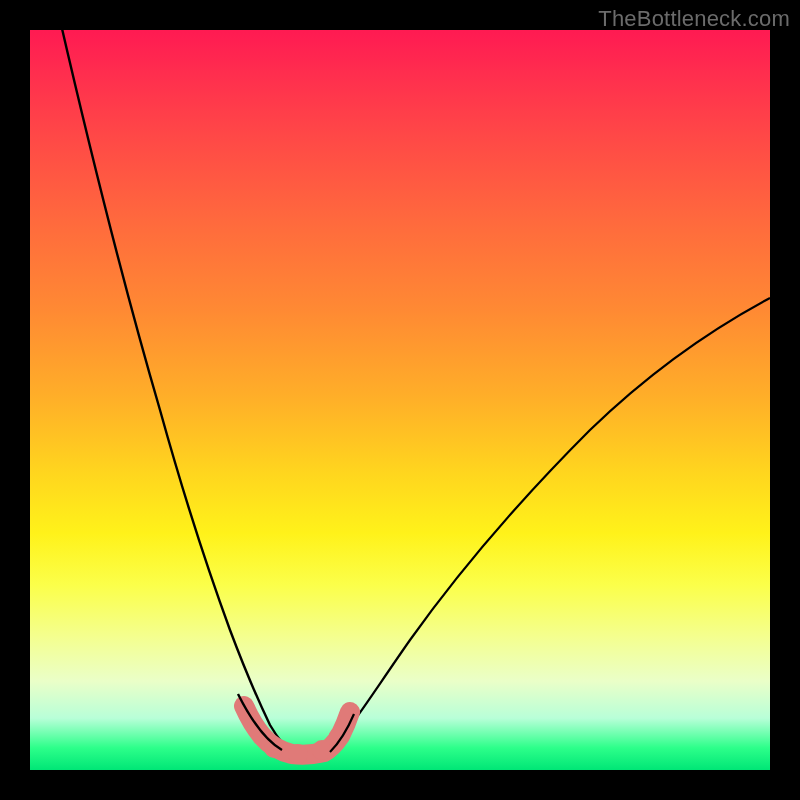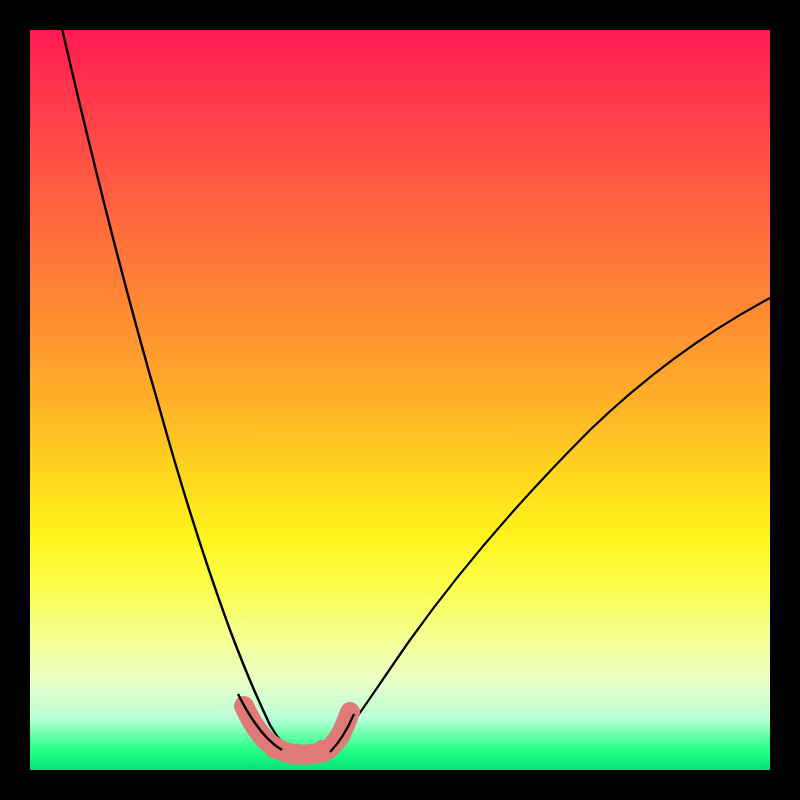--- a/index.html
+++ b/index.html
@@ -61,20 +61,21 @@
     width: 740px;
     height: 740px;
     overflow: visible;
   }
 </style>
 </head>
 <body>
 
 <div class="frame">
 
+  <div class="watermark">TheBottleneck.com</div>
 
   <div class="plot-area">
     <svg class="curves" viewBox="0 0 740 740" preserveAspectRatio="none">
 
       <path fill="none" stroke="#000" stroke-width="2.4" d="M 30 -10
                C  60  120,  95 260, 130 380
                C 155 470, 178 540, 200 600
                C 215 640, 228 670, 240 695
                C 250 712, 258 720, 264 724"></path>
 

